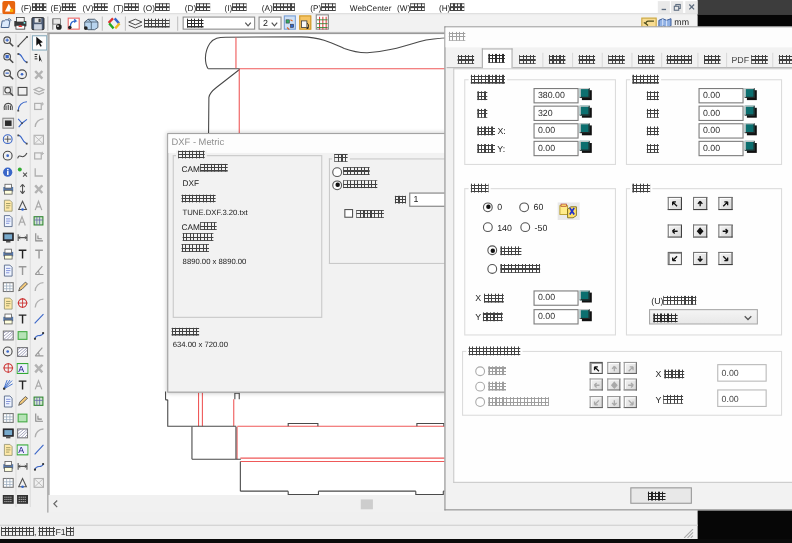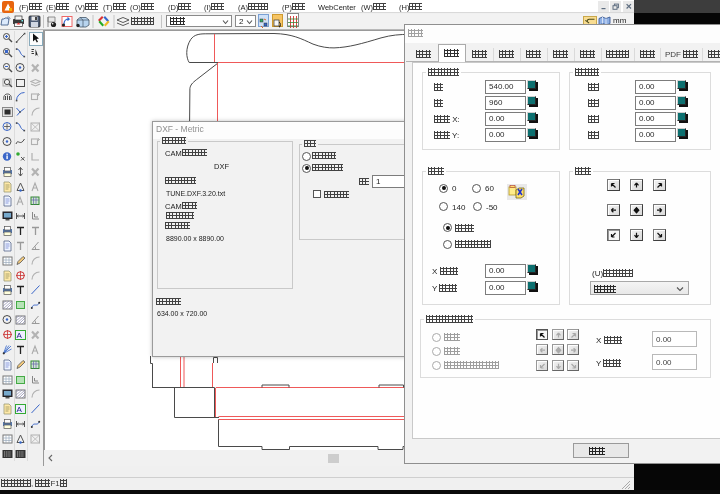--- a/index.html
+++ b/index.html
@@ -475,21 +475,21 @@
 <svg style="position:absolute;left:618px;top:481px" width="13" height="8">
     <path d="M12 0 L4 8 M12 3 L7 8 M12 6 L10 8" stroke="#aaa"></path>
   </svg>
 <div style="position:absolute;left:152px;top:121px;width:258px;height:236px;z-index:2;">
     <div style="position:absolute;left:0;top:0;width:258px;height:236px;background:#f2f2f2;border:1px solid #9b9b9b;box-shadow:0 0 4px rgba(0,0,0,0.25);"></div>
     <div style="position:absolute;left:1px;top:1px;width:256px;height:17px;background:#fdfdfd;"></div>
     <div style="position:absolute;left:4px;top:3px;font-size:8.5px;line-height:10.5px;color:#8f8f8f;white-space:nowrap;">DXF - Metric</div>
     <div style="position:absolute;left:5px;top:20px;width:136px;height:148px;border:1px solid #c9c9c9;"></div>
     <div style="position:absolute;left:8px;top:16px;background:#f2f2f2;padding:0 2px;"><i class="k" style="width:24px;height:7px;background:repeating-linear-gradient(0deg,#424242 0 1px,rgba(0,0,0,0) 1px 3px),repeating-linear-gradient(90deg,#424242 0 1px,rgba(0,0,0,0) 1px 3.2px);"></i></div>
     <div style="position:absolute;left:13px;top:28px;font-size:8px;line-height:10px;color:#333;white-space:nowrap;"><span style="font-size:7.5px;color:#222">CAM</span><i class="k" style="width:25px;height:7px;background:repeating-linear-gradient(0deg,#424242 0 1px,rgba(0,0,0,0) 1px 3px),repeating-linear-gradient(90deg,#424242 0 1px,rgba(0,0,0,0) 1px 3.2px);"></i></div>
-    <div style="position:absolute;left:14px;top:41px;font-size:7.5px;line-height:9.5px;color:#222;white-space:nowrap;margin-left:48px;">DXF</div>
+    <div style="position:absolute;left:14px;top:41px;font-size:7.5px;line-height:9.5px;color:#222;white-space:nowrap;">DXF</div>
     <div style="position:absolute;left:13px;top:56px;"><i class="k" style="width:31px;height:7px;background:repeating-linear-gradient(0deg,#424242 0 1px,rgba(0,0,0,0) 1px 3px),repeating-linear-gradient(90deg,#424242 0 1px,rgba(0,0,0,0) 1px 3.2px);"></i></div>
     <div style="position:absolute;left:14px;top:68px;font-size:7px;line-height:9px;color:#222;white-space:nowrap;">TUNE.DXF.3.20.txt</div>
     <div style="position:absolute;left:13px;top:81px;"><span style="font-size:7.5px;color:#222;vertical-align:top">CAM</span><i class="k" style="width:15px;height:7px;background:repeating-linear-gradient(0deg,#424242 0 1px,rgba(0,0,0,0) 1px 3px),repeating-linear-gradient(90deg,#424242 0 1px,rgba(0,0,0,0) 1px 3.2px);"></i></div>
     <div style="position:absolute;left:14px;top:91px;"><i class="k" style="width:28px;height:7px;background:repeating-linear-gradient(0deg,#424242 0 1px,rgba(0,0,0,0) 1px 3px),repeating-linear-gradient(90deg,#424242 0 1px,rgba(0,0,0,0) 1px 3.2px);"></i></div>
     <div style="position:absolute;left:13px;top:101px;"><i class="k" style="width:25px;height:7px;background:repeating-linear-gradient(0deg,#424242 0 1px,rgba(0,0,0,0) 1px 3px),repeating-linear-gradient(90deg,#424242 0 1px,rgba(0,0,0,0) 1px 3.2px);"></i></div>
     <div style="position:absolute;left:14px;top:112.5px;font-size:7px;line-height:9px;color:#222;white-space:nowrap;">8890.00 x 8890.00</div>
     <div style="position:absolute;left:4px;top:177px;"><i class="k" style="width:25px;height:7px;background:repeating-linear-gradient(0deg,#424242 0 1px,rgba(0,0,0,0) 1px 3px),repeating-linear-gradient(90deg,#424242 0 1px,rgba(0,0,0,0) 1px 3.2px);"></i></div>
     <div style="position:absolute;left:5px;top:188px;font-size:7px;line-height:9px;color:#222;white-space:nowrap;">634.00 x 720.00</div>
     <div style="position:absolute;left:147px;top:23px;width:108px;height:96px;border:1px solid #c9c9c9;border-right:none;"></div>
     <div style="position:absolute;left:150px;top:18.5px;background:#f2f2f2;padding:0 2px;"><i class="k" style="width:12px;height:7px;background:repeating-linear-gradient(0deg,#424242 0 1px,rgba(0,0,0,0) 1px 3px),repeating-linear-gradient(90deg,#424242 0 1px,rgba(0,0,0,0) 1px 3.2px);"></i></div>
@@ -525,24 +525,24 @@
     <div style="position:absolute;left:202.0px;top:25.5px;"><i class="k" style="width:23px;height:8px;background:repeating-linear-gradient(0deg,#3f3f3f 0 1px,rgba(0,0,0,0) 1px 3px),repeating-linear-gradient(90deg,#3f3f3f 0 1px,rgba(0,0,0,0) 1px 3.2px);"></i></div>
     <div style="position:absolute;left:256px;top:24px;width:1px;height:13px;background:#dadada;"></div>
     <div style="position:absolute;left:235.5px;top:25.5px;"><i class="k" style="width:15px;height:8px;background:repeating-linear-gradient(0deg,#3f3f3f 0 1px,rgba(0,0,0,0) 1px 3px),repeating-linear-gradient(90deg,#3f3f3f 0 1px,rgba(0,0,0,0) 1px 3.2px);"></i></div>
     <div style="position:absolute;left:298px;top:24px;width:1px;height:13px;background:#dadada;"></div>
     <div style="position:absolute;left:261px;top:25.5px;white-space:nowrap;"><span style="font-size:8px;color:#3f3f3f;vertical-align:top">PDF </span><i class="k" style="width:15px;height:8px;background:repeating-linear-gradient(0deg,#3f3f3f 0 1px,rgba(0,0,0,0) 1px 3px),repeating-linear-gradient(90deg,#3f3f3f 0 1px,rgba(0,0,0,0) 1px 3.2px);"></i></div>
     <div style="position:absolute;left:303.5px;top:25.5px;"><i class="k" style="width:15px;height:8px;background:repeating-linear-gradient(0deg,#3f3f3f 0 1px,rgba(0,0,0,0) 1px 3px),repeating-linear-gradient(90deg,#3f3f3f 0 1px,rgba(0,0,0,0) 1px 3.2px);"></i></div>
     <div style="position:absolute;left:8px;top:37.5px;width:313px;height:377px;background:#fefefe;border:1px solid #c9c9c9;border-right:none;"></div>
     <div style="position:absolute;left:18px;top:47.5px;width:138px;height:78.5px;border:1px solid #dcdcdc;"></div>
     <div style="position:absolute;left:22px;top:43.5px;background:#fefefe;padding:0 2px;"><i class="k" style="width:31px;height:8px;background:repeating-linear-gradient(0deg,#424242 0 1px,rgba(0,0,0,0) 1px 3px),repeating-linear-gradient(90deg,#424242 0 1px,rgba(0,0,0,0) 1px 3.2px);"></i></div>
     <div style="position:absolute;left:30px;top:59px;"><i class="k" style="width:9px;height:8px;background:repeating-linear-gradient(0deg,#424242 0 1px,rgba(0,0,0,0) 1px 3px),repeating-linear-gradient(90deg,#424242 0 1px,rgba(0,0,0,0) 1px 3.2px);"></i></div>
-    <div class="fld" style="left:81px;top:56px;width:41px;height:14px;">540.00</div>
+    <div class="fld" style="left:81px;top:56px;width:41px;height:14px;">380.00</div>
     <div class="teal" style="left:123px;top:56px;"></div>
     <div style="position:absolute;left:30px;top:75px;"><i class="k" style="width:9px;height:8px;background:repeating-linear-gradient(0deg,#424242 0 1px,rgba(0,0,0,0) 1px 3px),repeating-linear-gradient(90deg,#424242 0 1px,rgba(0,0,0,0) 1px 3.2px);"></i></div>
-    <div class="fld" style="left:81px;top:72px;width:41px;height:14px;">960</div>
+    <div class="fld" style="left:81px;top:72px;width:41px;height:14px;">320</div>
     <div class="teal" style="left:123px;top:72px;"></div>
     <div style="position:absolute;left:30px;top:91px;white-space:nowrap;"><i class="k" style="width:16px;height:8px;background:repeating-linear-gradient(0deg,#424242 0 1px,rgba(0,0,0,0) 1px 3px),repeating-linear-gradient(90deg,#424242 0 1px,rgba(0,0,0,0) 1px 3.2px);"></i><span style="font-size:8px;color:#222;vertical-align:top"> X:</span></div>
     <div class="fld" style="left:81px;top:88px;width:41px;height:14px;">0.00</div>
     <div class="teal" style="left:123px;top:88px;"></div>
     <div style="position:absolute;left:30px;top:107px;white-space:nowrap;"><i class="k" style="width:16px;height:8px;background:repeating-linear-gradient(0deg,#424242 0 1px,rgba(0,0,0,0) 1px 3px),repeating-linear-gradient(90deg,#424242 0 1px,rgba(0,0,0,0) 1px 3.2px);"></i><span style="font-size:8px;color:#222;vertical-align:top"> Y:</span></div>
     <div class="fld" style="left:81px;top:104px;width:41px;height:14px;">0.00</div>
     <div class="teal" style="left:123px;top:104px;"></div>
     <div style="position:absolute;left:165px;top:47.5px;width:142px;height:78.5px;border:1px solid #dcdcdc;"></div>
     <div style="position:absolute;left:169px;top:43.5px;background:#fefefe;padding:0 2px;"><i class="k" style="width:24px;height:8px;background:repeating-linear-gradient(0deg,#424242 0 1px,rgba(0,0,0,0) 1px 3px),repeating-linear-gradient(90deg,#424242 0 1px,rgba(0,0,0,0) 1px 3.2px);"></i></div>
     <div style="position:absolute;left:184px;top:59px;"><i class="k" style="width:11px;height:8px;background:repeating-linear-gradient(0deg,#424242 0 1px,rgba(0,0,0,0) 1px 3px),repeating-linear-gradient(90deg,#424242 0 1px,rgba(0,0,0,0) 1px 3.2px);"></i></div>

